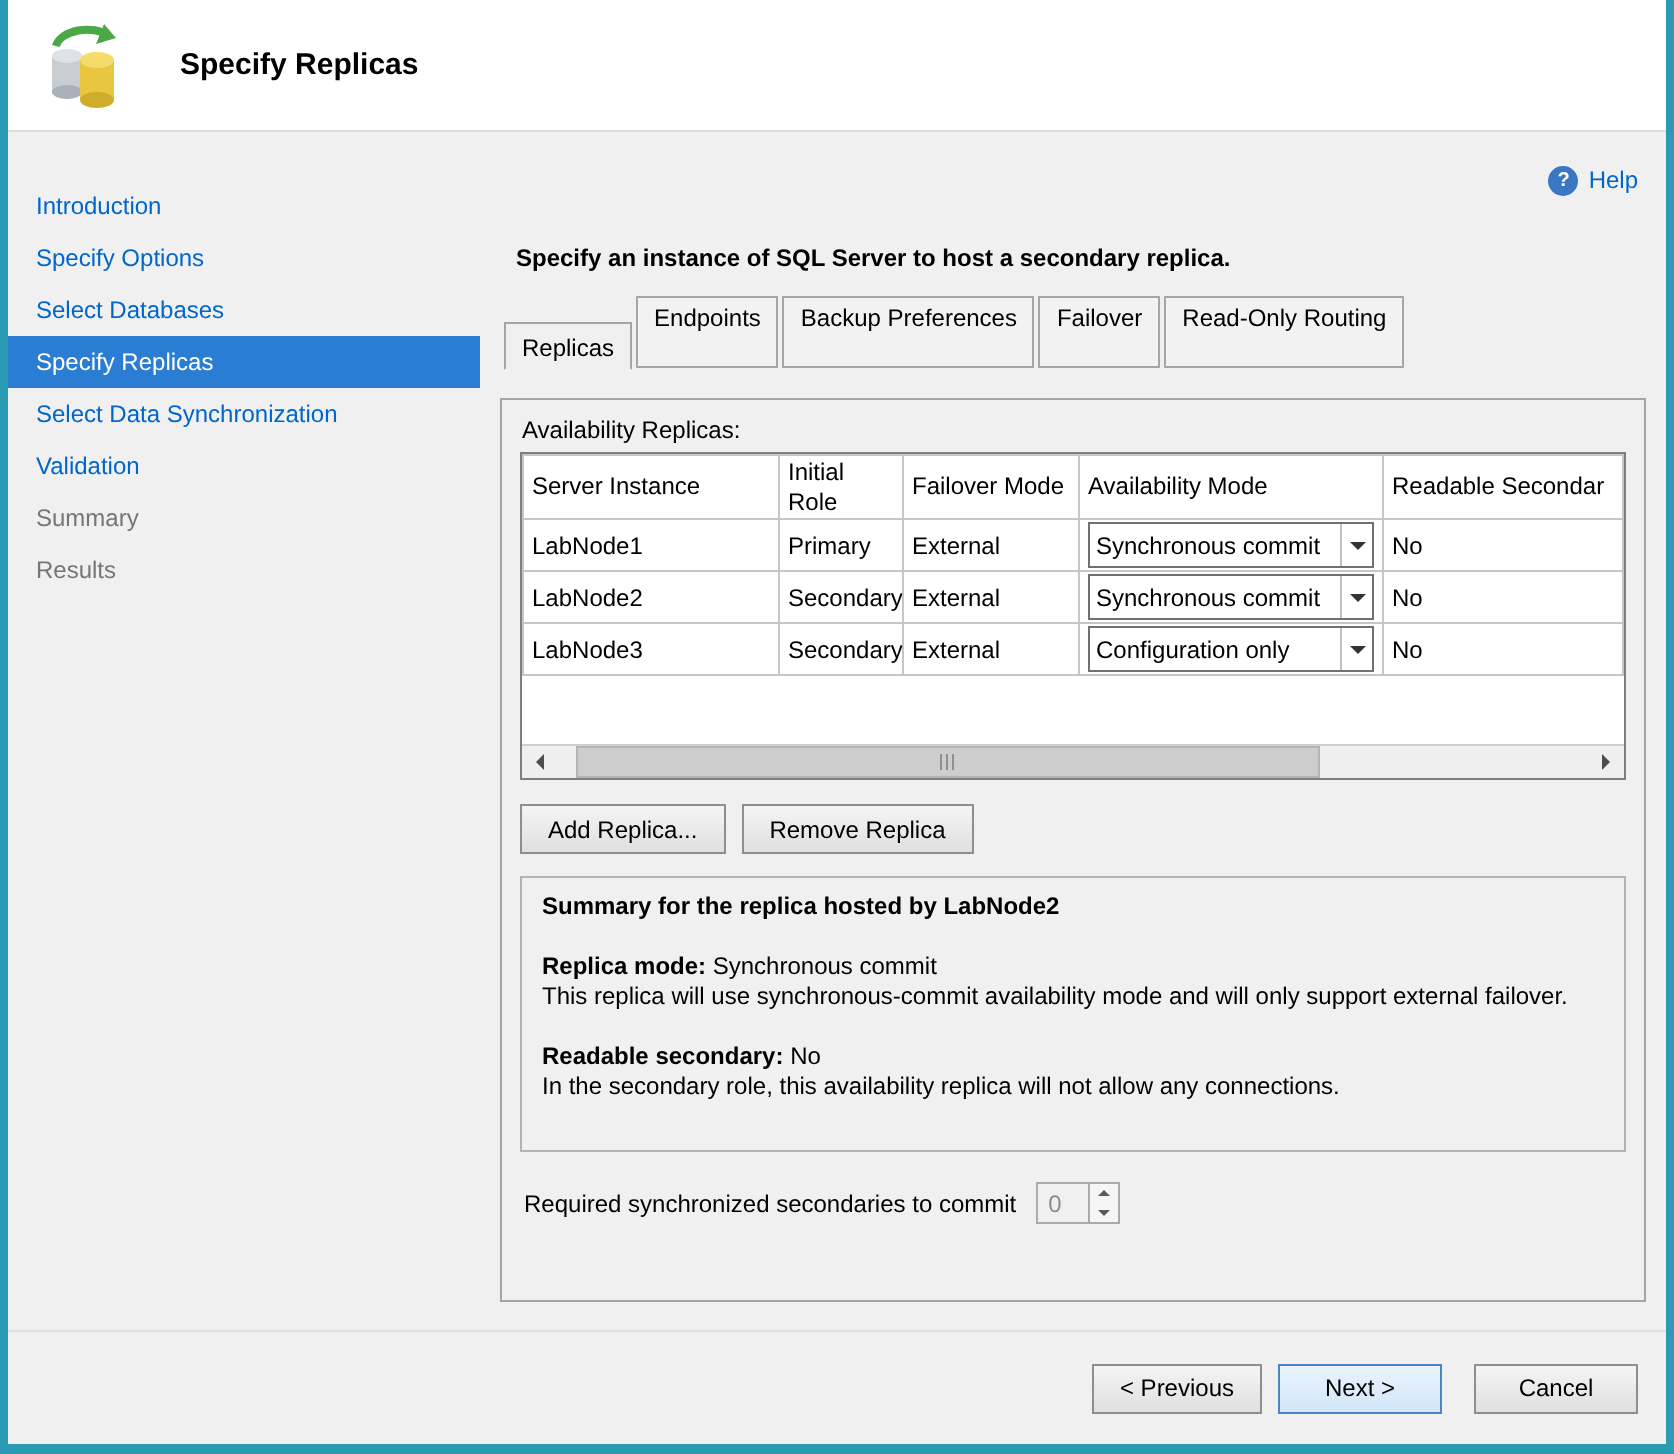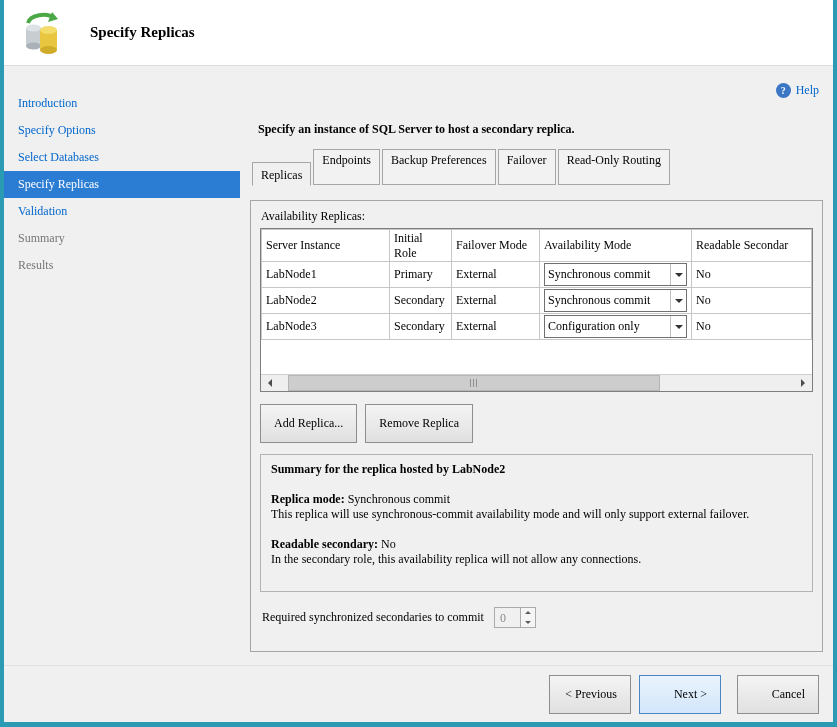--- a/index.html
+++ b/index.html
@@ -8,21 +8,21 @@
 
   
   .titlebar { height:28px; display:flex; align-items:center; position:relative; }
   .titlebar .title { position:absolute; left:0; right:0; text-align:center; font-size:13px; color:#fff; }
   .title-icon { margin-left:2px; z-index:1; display:flex; }
   .win-controls { margin-left:auto; display:flex; gap:3px; z-index:1; padding-right:1px; }
   .win-btn { width:27px; height:19px; display:flex; align-items:center; justify-content:center; color:#fff;
              font-size:11px; line-height:1; border:1px solid #cfe8ee; background:var(--control-button,#16364f); cursor:default; }
   .win-btn.close { background:var(--close-button,#8b2020); font-weight:bold; width:30px; }
 
-  .client { flex:1; display:flex; flex-direction:column; background:#f0f0f0; min-height:0;font-family:Liberation Serif, serif; }
+  .client { flex:1; display:flex; flex-direction:column; background:#f0f0f0; min-height:0; }
 
   
   .header { height:66px; background:#fff; display:flex; align-items:center; border-bottom:1px solid #dcdcdc; flex:0 0 auto; }
   .header-icon { margin-left:14px; display:flex; }
   .header-title { font-size:15px; font-weight:bold; margin-left:26px; }
 
   
   .bodyrow { flex:1; display:flex; min-height:0; }
   .sidebar { width:236px; flex:0 0 auto; padding-top:24px; }
   .side-item { padding:6px 4px 6px 14px; font-size:12px; white-space:nowrap; }
@@ -63,22 +63,22 @@
   .hscroll { height:17px; background:#efefef; border-top:1px solid #cfcfcf; display:flex; flex:0 0 auto; }
   .scroll-btn { width:17px; display:flex; align-items:center; justify-content:center; background:#efefef; cursor:pointer; }
   .tri-left { border:4px solid transparent; border-right-color:#4d4d4d; margin-left:-3px; }
   .tri-right { border:4px solid transparent; border-left-color:#4d4d4d; margin-right:-3px; }
   .track { flex:1; position:relative; }
   .thumb { position:absolute; left:10px; width:72%; top:0; bottom:0; background:#cdcdcd; border:1px solid #b5b5b5;
            display:flex; align-items:center; justify-content:center; cursor:grab; }
   .thumb::after { content:""; width:8px; height:8px; background:repeating-linear-gradient(90deg,#8f8f8f 0 1px, transparent 1px 3px); }
 
   
-  .btn { height:39px; padding:1px 13px; background:linear-gradient(#f4f4f4,#e0e0e0); border:1px solid #8e8e8e;
-         font-size:12px; font-family:inherit; cursor:pointer;text-align:right; }
+  .btn { height:25px; padding:1px 13px; background:linear-gradient(#f4f4f4,#e0e0e0); border:1px solid #8e8e8e;
+         font-size:12px; font-family:inherit; cursor:pointer; }
   .btn-row { display:flex; gap:8px; margin-top:12px; }
 
   
   .summary-box { margin-top:11px; border:1px solid #b3b3b3; padding:7px 10px; height:138px; background:#f0f0f0; line-height:15px; }
   .s-title { font-weight:bold; margin-bottom:15px; }
   .s-line b { font-weight:bold; }
   .s-desc { margin-bottom:15px; }
 
   
   .required-row { display:flex; align-items:center; margin-top:15px; padding-left:2px; }
@@ -120,20 +120,21 @@
       <span class="header-title">Specify Replicas</span>
     </div>
 
     <div class="bodyrow">
 
       <div class="sidebar">
         <div class="side-item link">Introduction</div>
         <div class="side-item link">Specify Options</div>
         <div class="side-item link">Select Databases</div>
         <div class="side-item active">Specify Replicas</div>
+        <div class="side-item link">Select Data Synchronization</div>
         <div class="side-item link">Validation</div>
         <div class="side-item disabled">Summary</div>
         <div class="side-item disabled">Results</div>
       </div>
 
       <div class="main">
         <div class="help-row">
           <span class="help-icon">?</span>
           <span class="help-link">Help</span>
         </div>

